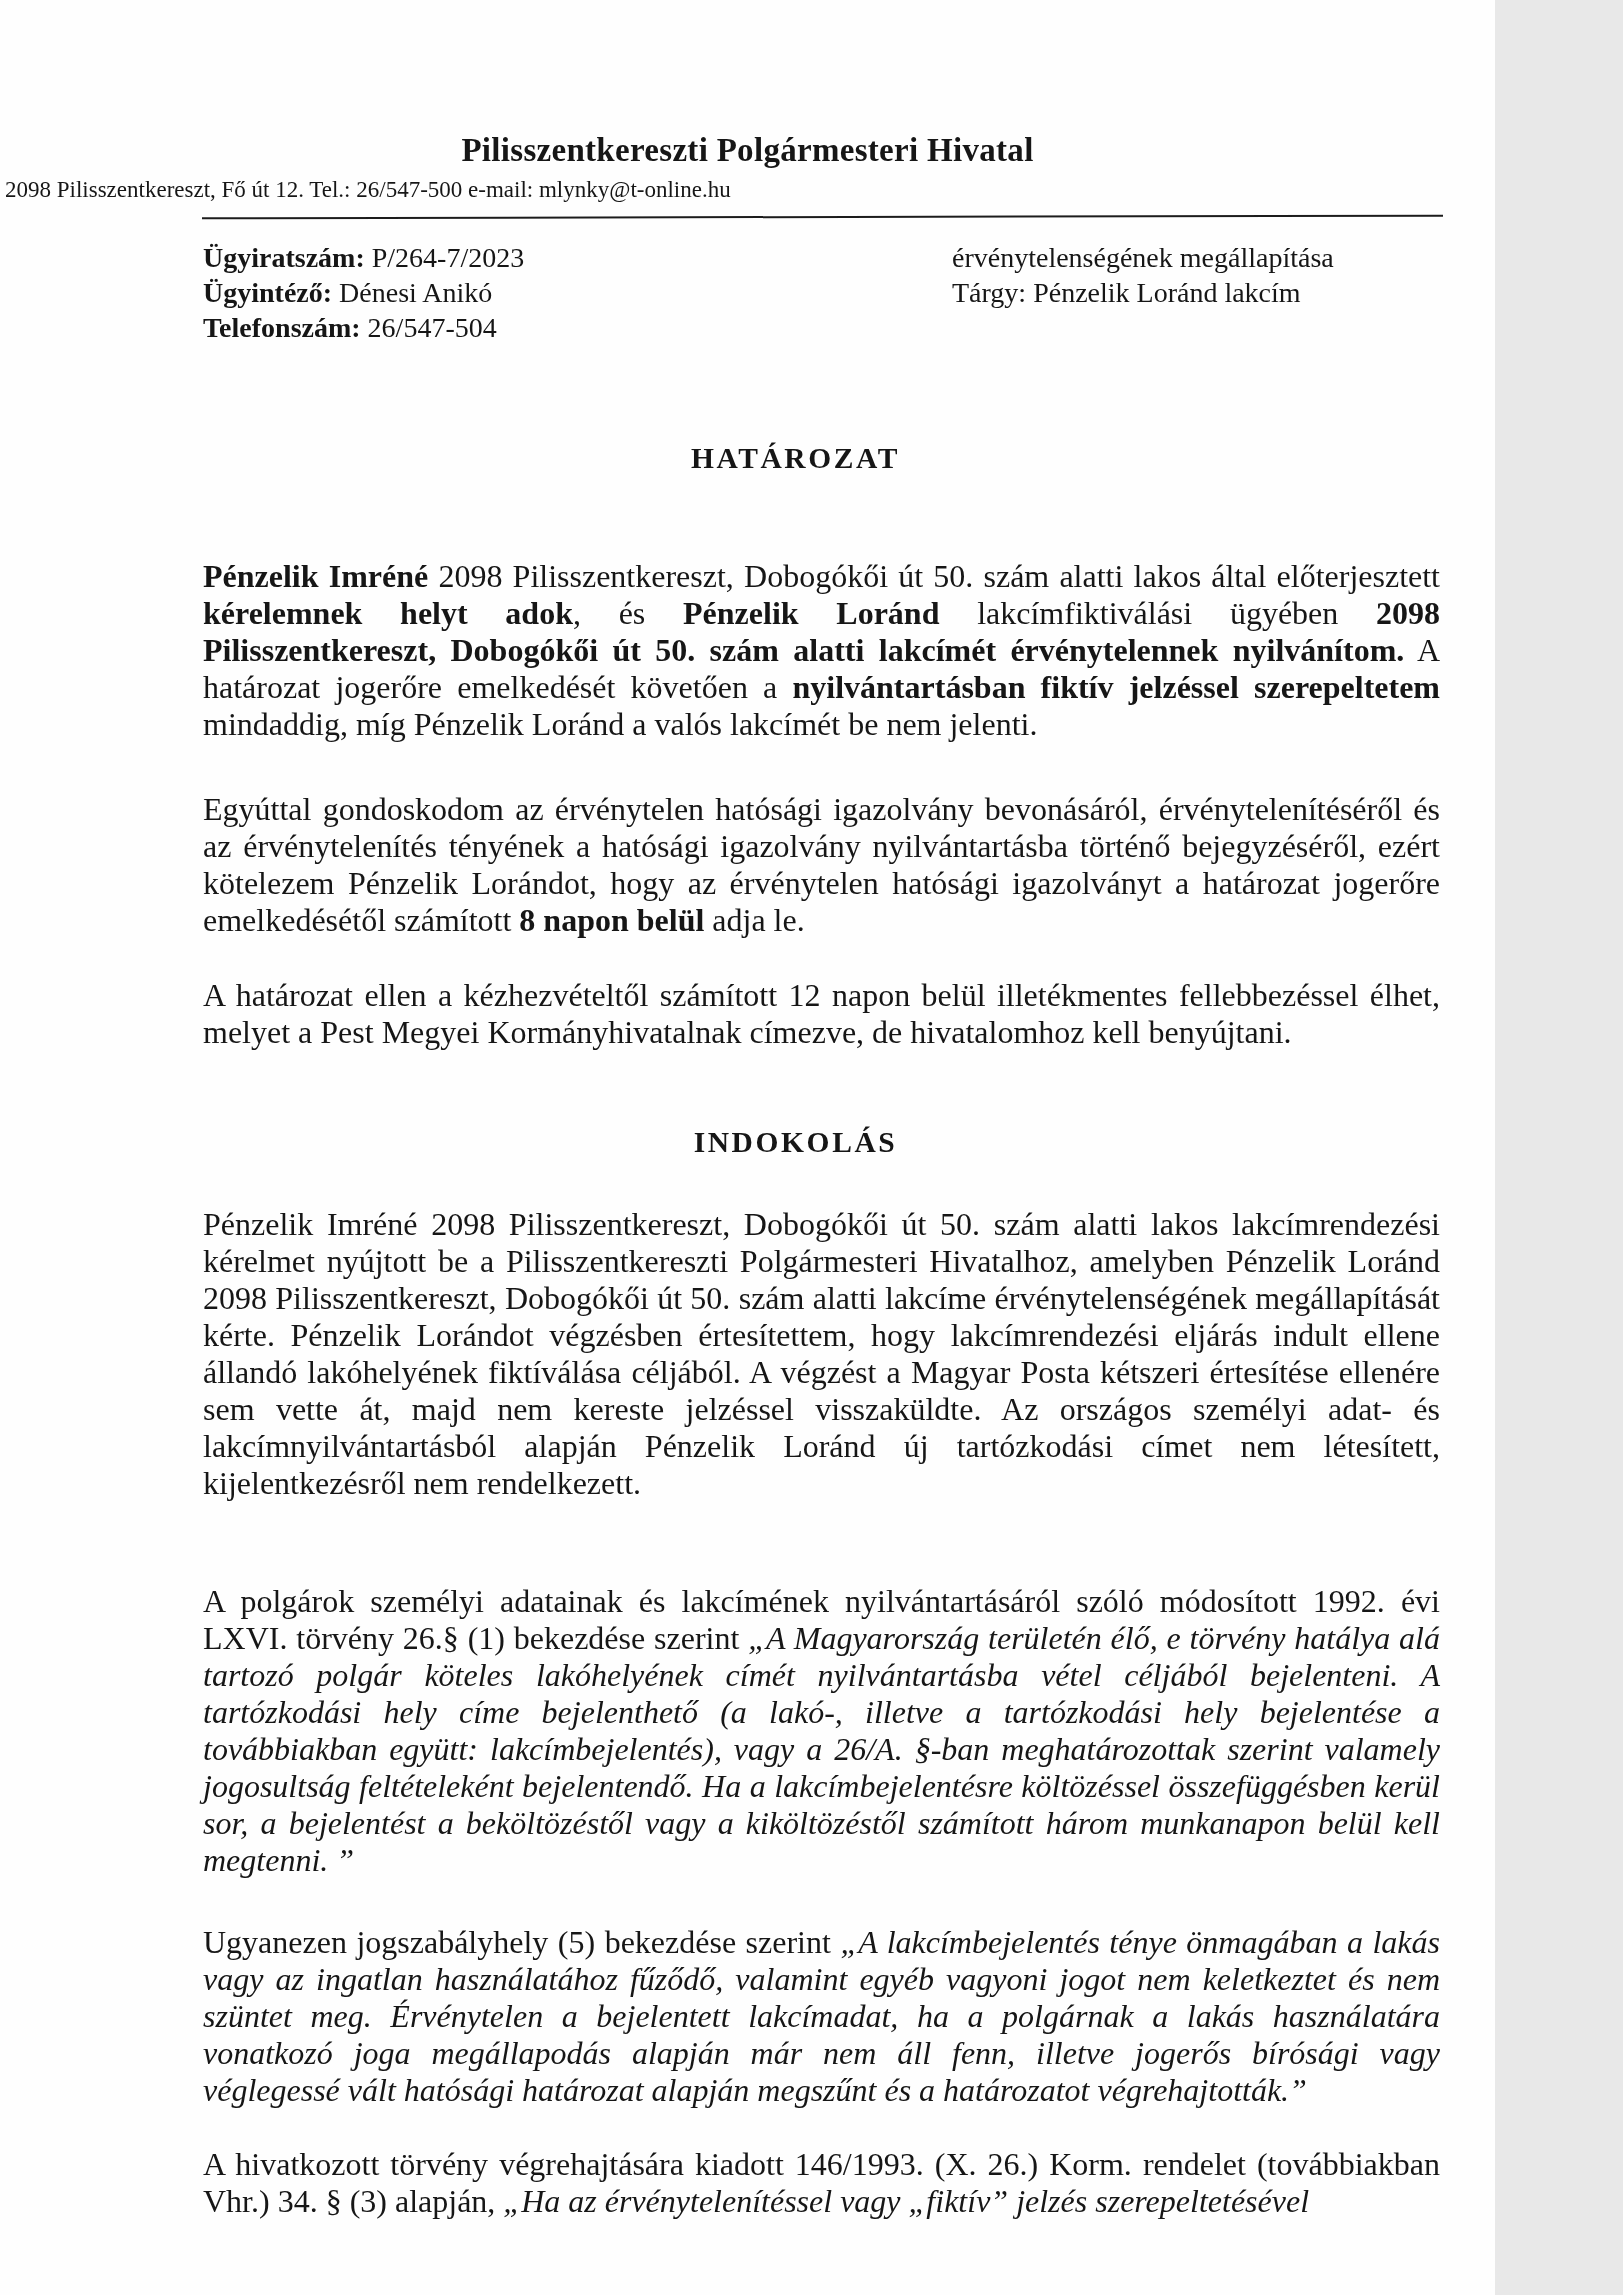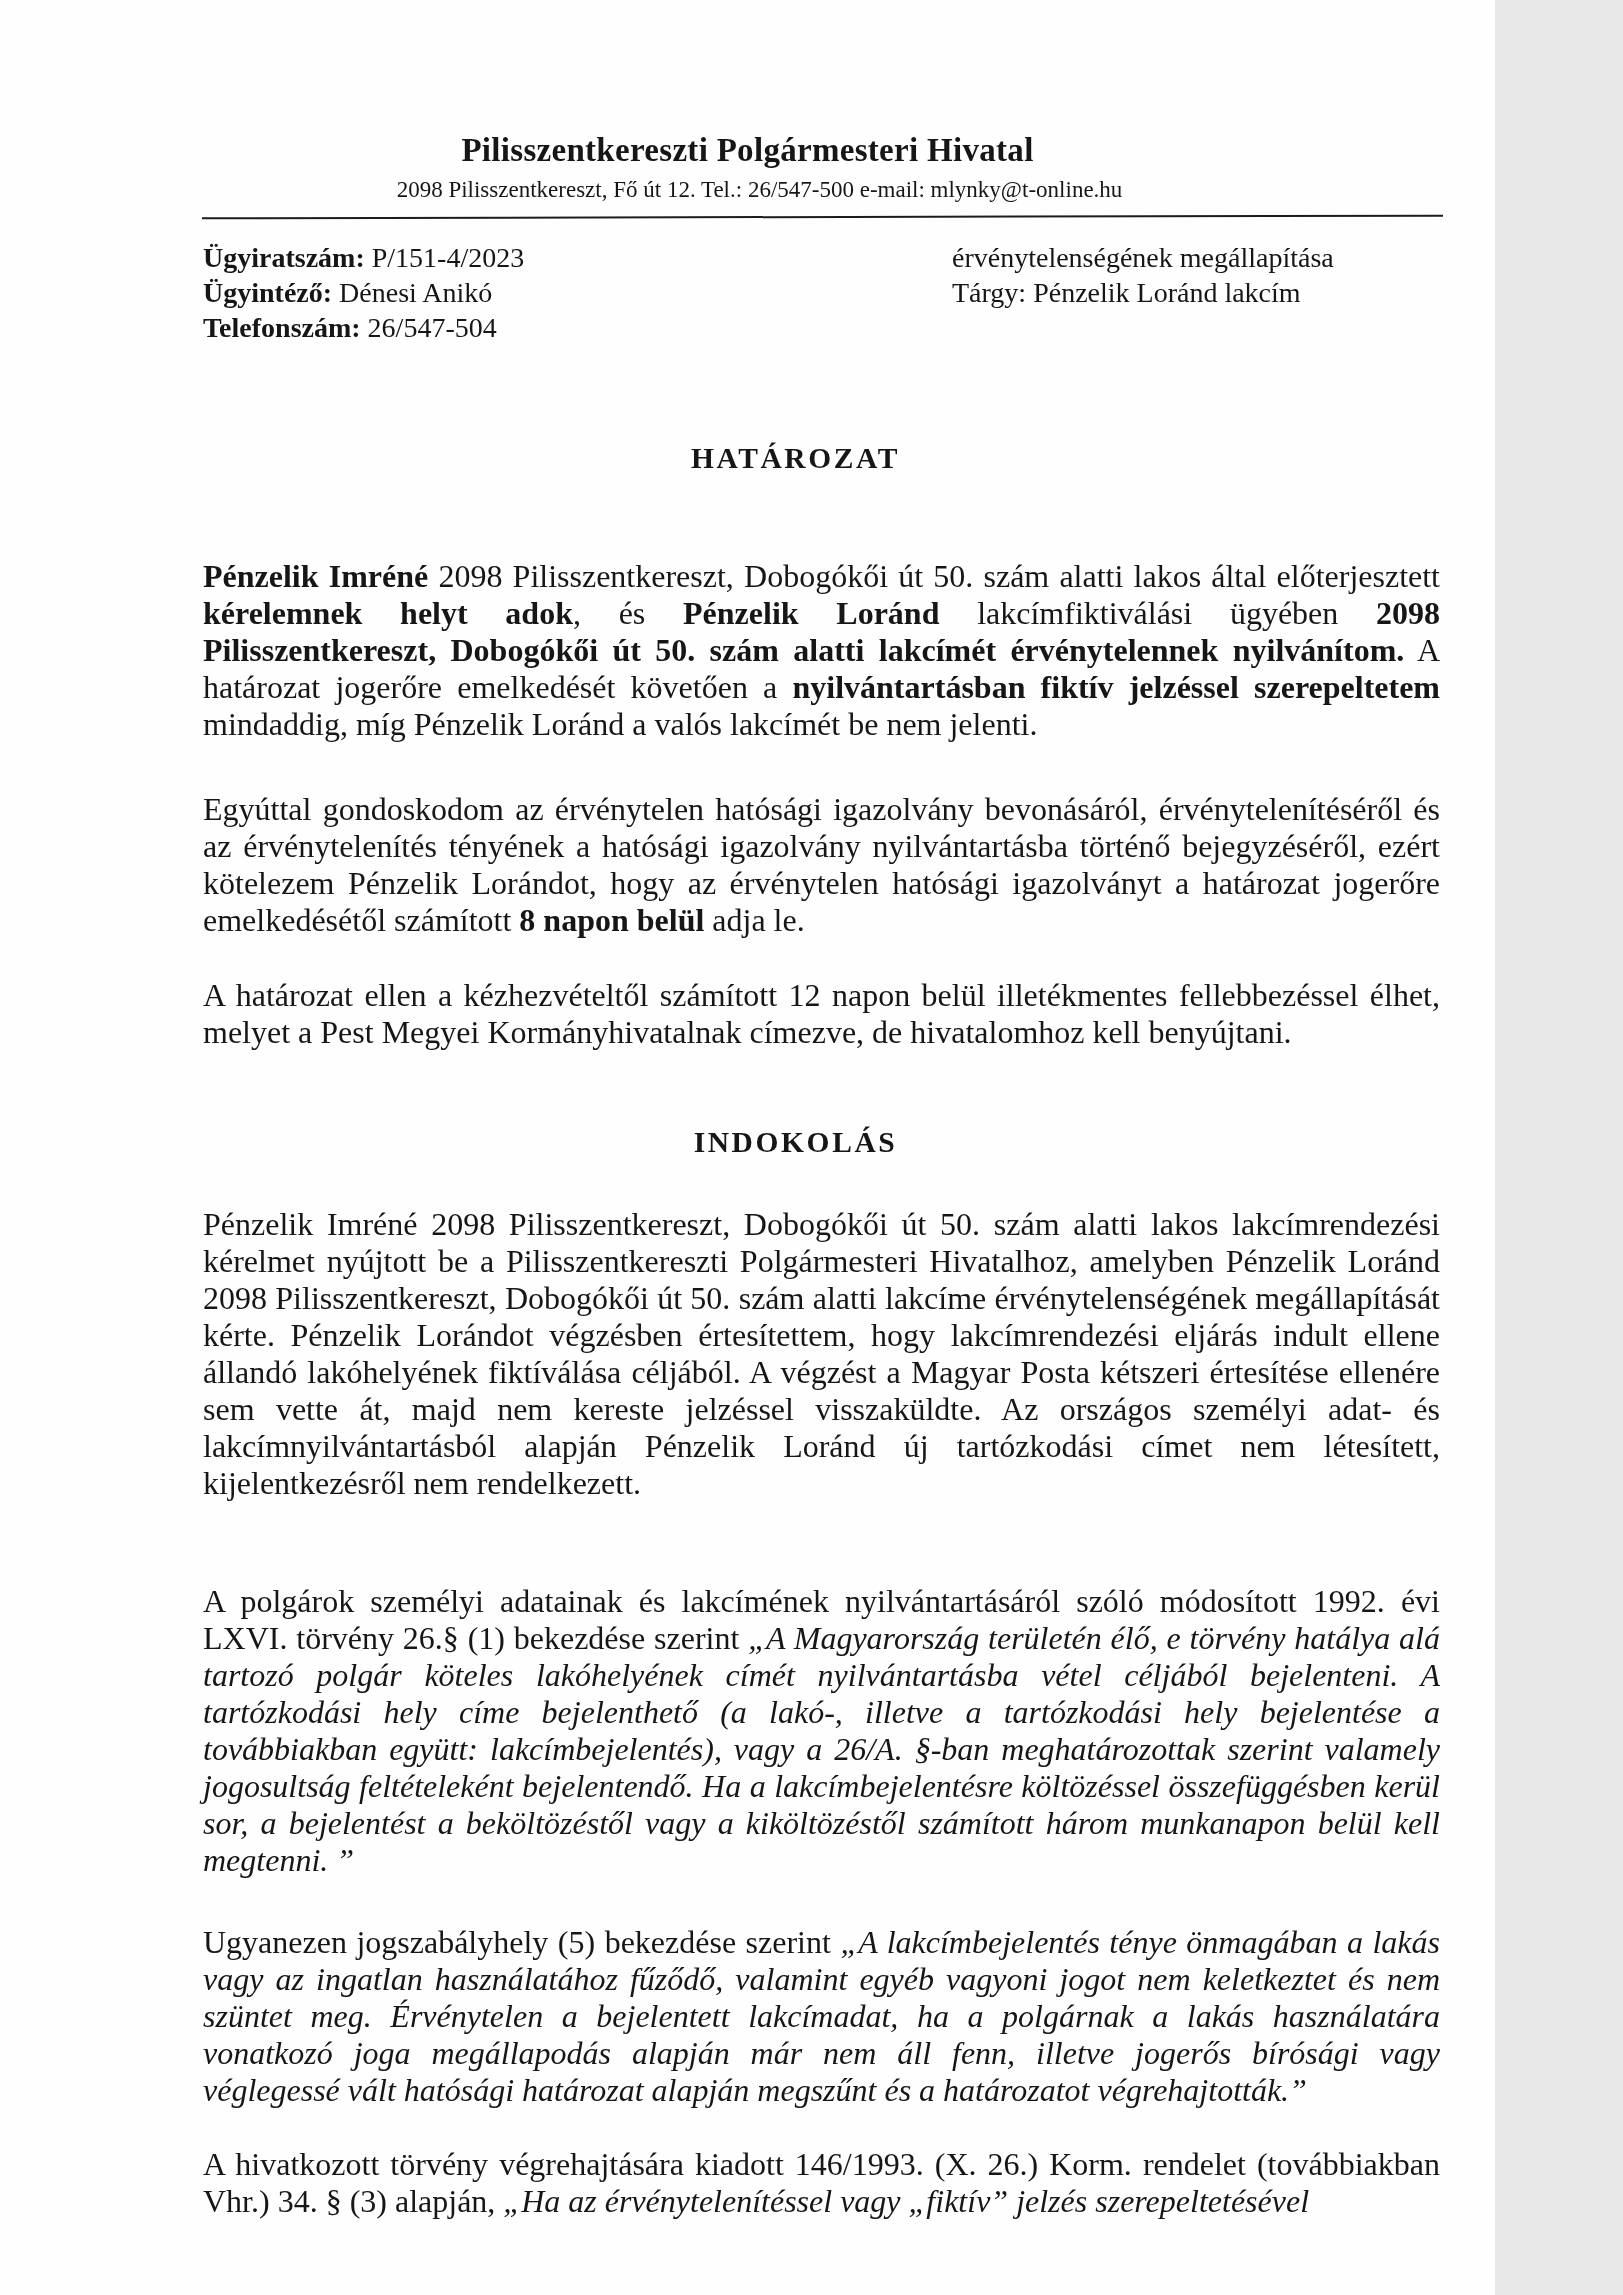--- a/index.html
+++ b/index.html
@@ -16,22 +16,22 @@
     overflow:hidden;
   }
   .doc-title{
     position:absolute;top:132px;left:0;width:100%;
     text-align:center;
     font-size:33px;font-weight:bold;
     letter-spacing:0.3px;
     margin:0;
   }
   .doc-subtitle{
-    position:absolute;top:177px;left:12px;width:100%;
-    text-align:center;
+    position:absolute;top:177px;left:5px;width:100%;
+    text-align:left;
     font-size:23px;
     margin:0;
   }
   .rule{
     position:absolute;top:216px;left:202px;width:1241px;
     border-top:2.6px solid #1c1c1c;
     transform:rotate(-0.12deg);
   }
   .meta-left{
     position:absolute;top:240px;left:203px;
@@ -62,21 +62,21 @@
 </style>
 </head>
 <body>
 
 <div class="page">
   <h1 class="doc-title">Pilisszentkereszti Polgármesteri Hivatal</h1>
   <div class="doc-subtitle">2098 Pilisszentkereszt, Fő út 12. Tel.: 26/547-500 e-mail: mlynky@t-online.hu</div>
   <div class="rule"></div>
 
   <div class="meta-left">
-      <div class="meta-line"><span class="meta-label">Ügyiratszám:</span><span> P/151-4/2023</span></div>
+      <div class="meta-line"><span class="meta-label">Ügyiratszám:</span><span> P/264-7/2023</span></div>
       <div class="meta-line"><span class="meta-label">Ügyintéző:</span><span> Dénesi Anikó</span></div>
       <div class="meta-line"><span class="meta-label">Telefonszám:</span><span> 26/547-504</span></div>
     </div>
 
   <div class="meta-right">
     <div class="meta-line">érvénytelenségének megállapítása</div>
     <div class="meta-line"><span class="meta-subject-label">Tárgy:</span> <span>Pénzelik Loránd lakcím</span></div>
   </div>
 
   <main>

